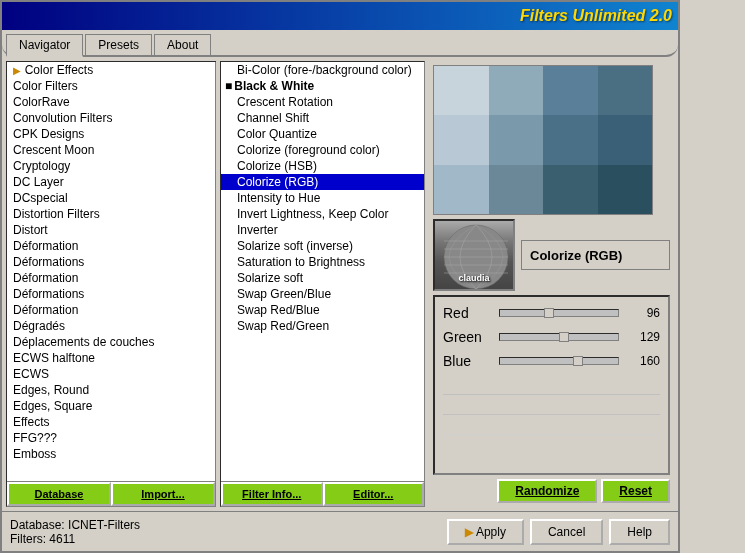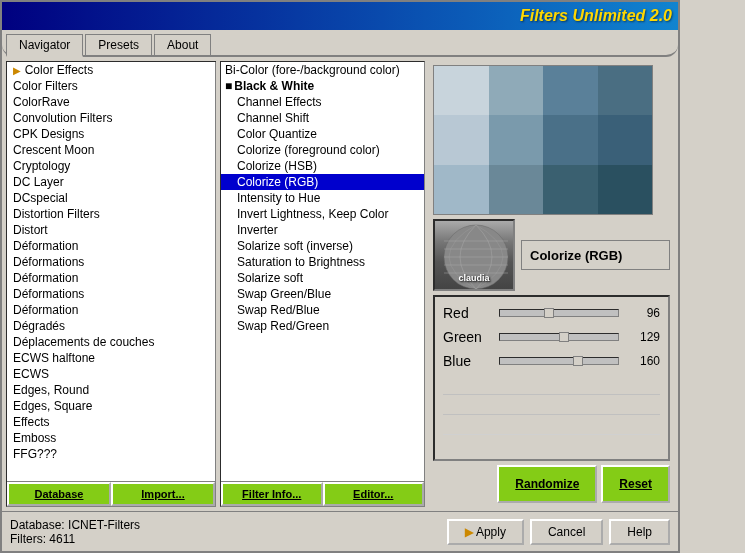--- a/index.html
+++ b/index.html
@@ -17,21 +17,21 @@
     .tab.active { background: #d4d0c8; border-bottom: 2px solid #d4d0c8; z-index: 1; margin-bottom: -2px; }
     
     
     .left-panel { width: 220px; background: white; border: 1px inset #808080; display: flex; flex-direction: column; overflow: hidden; border-right: 1px solid #808080; }
     .list-item { padding: 1px 6px; cursor: pointer; white-space: nowrap; font-size: 12px; display: flex; align-items: center; }
     .list-item .arrow { margin-right: 4px; color: #cc8800; font-size: 10px; }
     
     
     .middle-panel { width: 215px; background: white; border: 1px inset #808080; display: flex; flex-direction: column; overflow: hidden; }
     .filter-list { flex: 1; overflow-y: auto; }
-    .filter-item { padding: 1px 4px; cursor: pointer; white-space: nowrap; font-size: 12px; }
+    .filter-item { padding: 1px 16px; cursor: pointer; white-space: nowrap; font-size: 12px; }
     .filter-item.selected { background: #0000cd; color: white; }
     .filter-item.category { padding-left: 4px; font-weight: normal; }
     .filter-item.sub { padding-left: 16px; }
     
     
     .right-panel { flex: 1; display: flex; flex-direction: column; padding: 4px; gap: 4px; }
     .slider-row { display: flex; align-items: center; margin-bottom: 4px; height: 20px; }
     .slider-label { width: 50px; font-size: 14px; }
     .slider-track { flex: 1; height: 6px; background: #b0b0b0; border: 1px inset #808080; position: relative; margin: 0 4px; }
     .slider-value { width: 35px; text-align: right; font-size: 12px; }
@@ -143,40 +143,40 @@
         <div class="list-item">
           <span>Edges, Round</span>
         </div>
         <div class="list-item">
           <span>Edges, Square</span>
         </div>
         <div class="list-item">
           <span>Effects</span>
         </div>
         <div class="list-item">
+          <span>FFG???</span>
+        </div>
+        <div class="list-item">
           <span>Emboss</span>
-        </div>
-        <div class="list-item">
-          <span>FFG???</span>
         </div>
       </div>
 
       <div style="border-top: 1px solid #808080; display:flex; background:#d4d0c8;">
         <button class="btn" style="flex:1; padding:4px 4px; font-size:11px;">Database</button>
         <button class="btn" style="flex:1; padding:4px 4px; font-size:11px;">Import...</button>
       </div>
     </div>
 
     <div class="middle-panel" style="width:205px; min-width:205px;">
       <div class="filter-list">
         <div class="filter-item">Bi-Color (fore-/background color)</div>
         <div class="filter-item category" style="font-weight:bold;">
           <span style="margin-right:2px;">■</span><span>Black &amp; White</span>
         </div>
-        <div class="filter-item sub">Channel Effects</div>
+        <div class="filter-item sub">Crescent Rotation</div>
         <div class="filter-item sub">Channel Shift</div>
         <div class="filter-item sub">Color Quantize</div>
         <div class="filter-item sub">Colorize (foreground color)</div>
         <div class="filter-item sub">Colorize (HSB)</div>
         <div class="filter-item sub selected" style="display:flex; align-items:center; gap:4px;">Colorize (RGB)</div>
         <div class="filter-item sub">Intensity to Hue</div>
         <div class="filter-item sub">Invert Lightness, Keep Color</div>
         <div class="filter-item sub">Inverter</div>
         <div class="filter-item sub">Solarize soft (inverse)</div>
         <div class="filter-item sub">Saturation to Brightness</div>
@@ -260,21 +260,21 @@
           <span class="slider-value">160</span>
         </div>
 
         <div class="empty-row" style="height:20px; border-bottom:1px solid #c0c0c0;"></div>
         <div class="empty-row" style="height:20px; border-bottom:1px solid #c0c0c0;"></div>
         <div class="empty-row" style="height:20px;"></div>
       </div>
 
       <div style="display:flex; justify-content:flex-end; gap:4px;">
         <button class="btn" style="padding:3px 16px;">Randomize</button>
-        <button class="btn" style="padding:10px 16px;">Reset</button>
+        <button class="btn" style="padding:3px 16px;">Reset</button>
       </div>
 
     </div>
   </div>
 
   <div class="status-bar">
     <div class="status-left">
       <div>
         <span>Database:</span>
         <span>ICNET-Filters</span>

